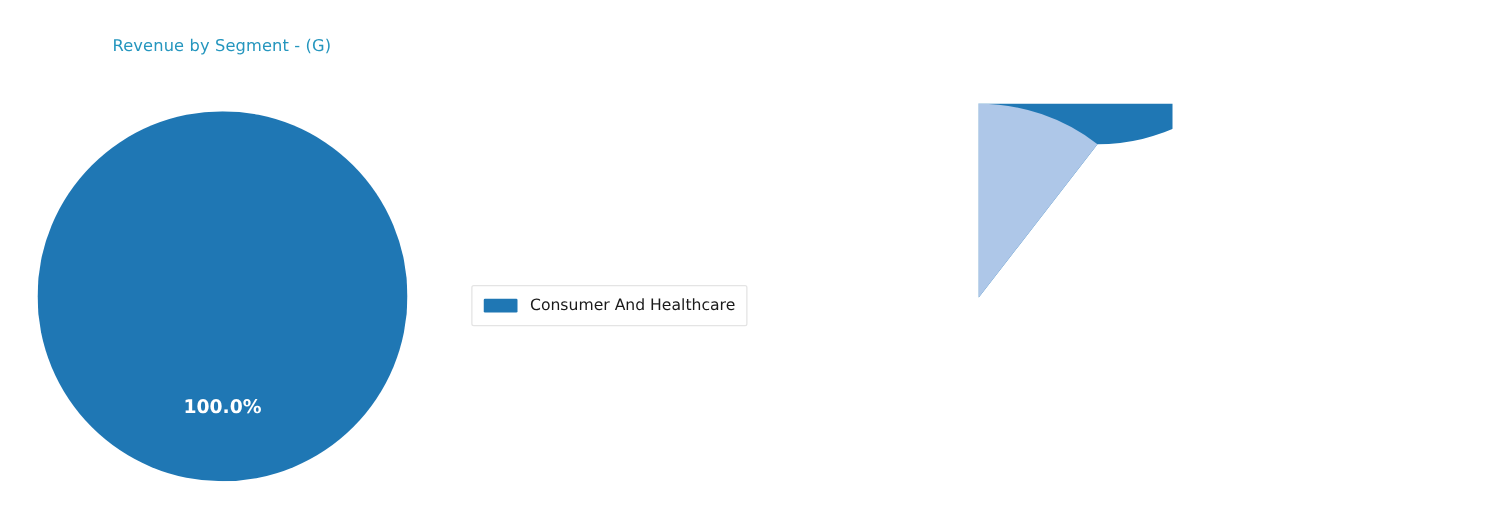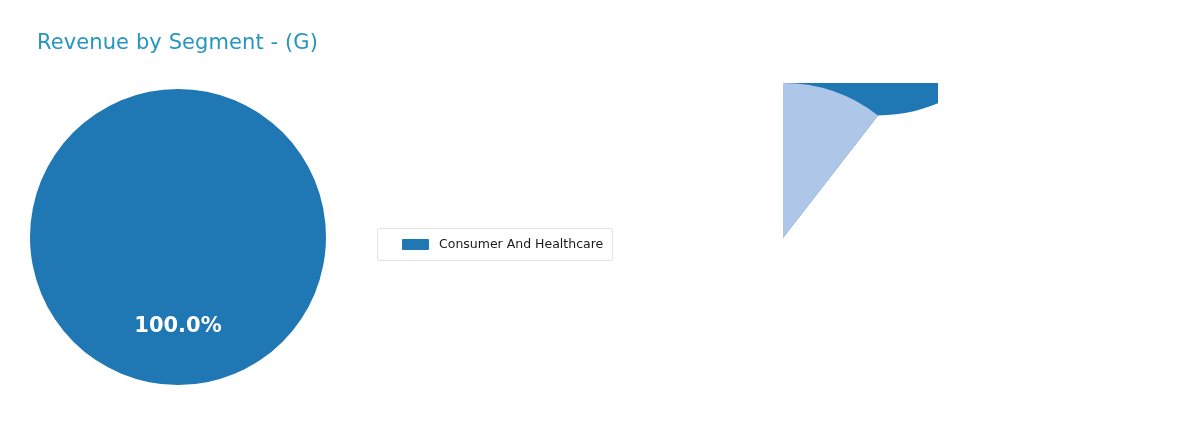--- a/index.html
+++ b/index.html
@@ -27,21 +27,21 @@
   #panel-left  { left: 0px;   width: 600px; }
   #panel-right { left: 600px; width: 600px; }
 
   .chart-title {
     position: absolute;
     top: 30px;
     left: 0;
     width: 355px;
     text-align: center;
     font-family: "DejaVu Sans", sans-serif;
-    font-size: 21px;
+    font-size: 13px;
     font-weight: 400;
     color: #2596be;
     letter-spacing: 0.1px;
     white-space: nowrap;
   }
   #panel-right .chart-title {
     left: 5px;
     width: 355px;
   }
 
@@ -50,35 +50,35 @@
   }
   #pie-left  { left: 30px;  top: 89px; width: 296px; height: 296px; }
   #pie-right { left: 28px;  top: 83px; width: 310px; height: 310px; }
 
   .pie-svg { display: block; width: 100%; height: 100%; }
 
   .slice-label {
     position: absolute;
     font-family: "DejaVu Sans", sans-serif;
     font-weight: bold;
-    font-size: 21px;
+    font-size: 15px;
     color: #ffffff;
     white-space: nowrap;
     transform: translate(-50%, -50%);
     text-shadow: 0 0 1px rgba(0,0,0,0.04);
     text-align: right;
   }
   #label-left-0  { left: 178px; top: 325px; }
 
   .legend-box {
     position: absolute;
     background: #ffffff;
     border: 1px solid #e4e4e4;
     border-radius: 2px;
-    padding: 6px 9px 6px 24px;
+    padding: 6px 9px 6px 9px;
     box-sizing: border-box;
   }
   #legend-left  { left: 377px;  top: 228px; }
 
   .legend-row {
     display: flex;
     align-items: center;
     height: 19px;
   }
   .legend-swatch {

